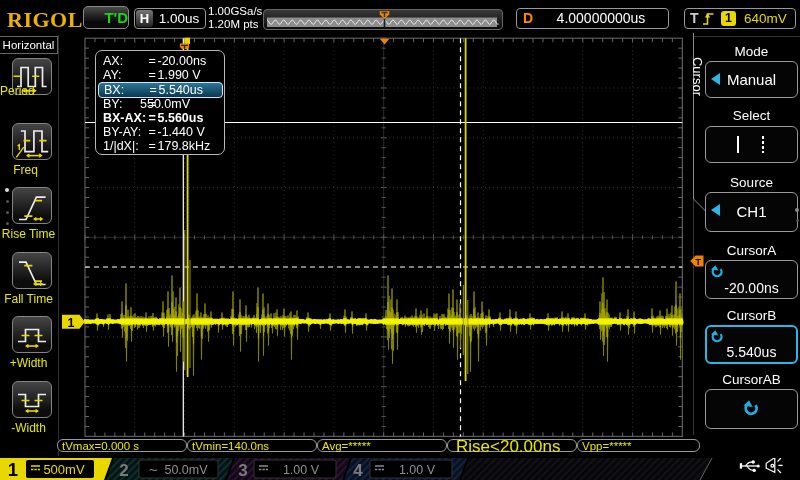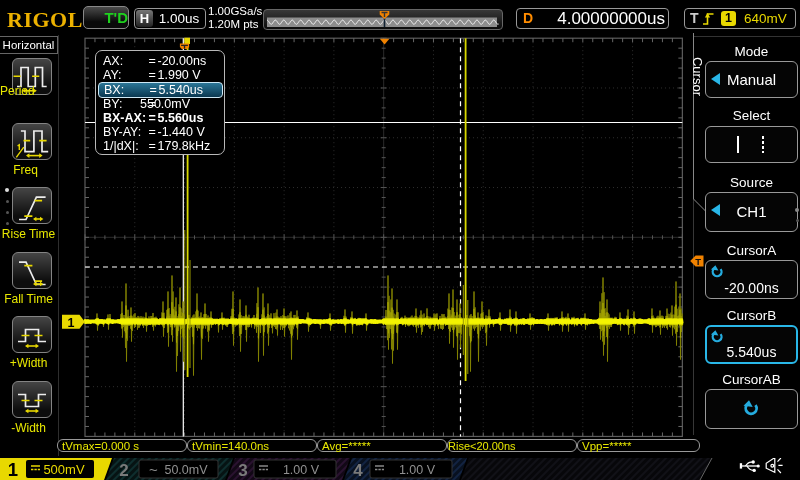--- a/index.html
+++ b/index.html
@@ -24,21 +24,21 @@
      <g transform="translate(3,12.2)">
             <polyline points="0.0,-2.1 0.3,-2.0 0.7,-1.8 1.0,-1.5 1.4,-1.1 1.8,-0.5 2.1,-0.0 2.5,0.5 2.8,1.0 3.2,1.5 3.5,1.8 3.9,2.0 4.2,2.1 4.5,2.0 4.9,1.8 5.2,1.5 5.6,1.1 5.9,0.5 6.3,0.0 6.6,-0.5 7.0,-1.0 7.3,-1.5 7.7,-1.8 8.0,-2.0 8.4,-2.1 8.7,-2.0 9.1,-1.8 9.4,-1.5 9.8,-1.1 10.1,-0.5 10.5,-0.0 10.8,0.5 11.2,1.0 11.5,1.5 11.9,1.8 12.2,2.0 12.6,2.1 12.9,2.0 13.3,1.8 13.6,1.5 14.0,1.1 14.3,0.5 14.7,0.0 15.0,-0.5 15.4,-1.0 15.7,-1.5 16.1,-1.8 16.4,-2.0 16.8,-2.1 17.1,-2.0 17.5,-1.8 17.8,-1.5 18.2,-1.1 18.6,-0.5 18.9,0.0 19.3,0.5 19.6,1.1 20.0,1.5 20.3,1.8 20.7,2.0 21.0,2.1 21.4,2.0 21.7,1.8 22.1,1.5 22.4,1.0 22.8,0.5 23.1,-0.0 23.5,-0.5 23.8,-1.1 24.2,-1.5 24.5,-1.8 24.9,-2.0 25.2,-2.1 25.6,-2.0 25.9,-1.8 26.3,-1.5 26.6,-1.0 27.0,-0.5 27.3,0.0 27.7,0.5 28.0,1.1 28.4,1.5 28.7,1.8 29.1,2.0 29.4,2.1 29.8,2.0 30.1,1.8 30.5,1.5 30.8,1.0 31.2,0.5 31.5,-0.0 31.9,-0.5 32.2,-1.1 32.6,-1.5 32.9,-1.8 33.3,-2.0 33.6,-2.1 34.0,-2.0 34.3,-1.8 34.7,-1.5 35.0,-1.0 35.4,-0.5 35.7,0.0 36.1,0.5 36.4,1.1 36.8,1.5 37.1,1.8 37.5,2.0 37.8,2.1 38.2,2.0 38.5,1.8 38.9,1.5 39.2,1.0 39.6,0.5 39.9,-0.0 40.3,-0.5 40.6,-1.1 41.0,-1.5 41.3,-1.8 41.7,-2.0 42.0,-2.1 42.4,-2.0 42.7,-1.8 43.1,-1.5 43.4,-1.0 43.8,-0.5 44.1,0.0 44.5,0.5 44.8,1.1 45.2,1.5 45.5,1.8 45.9,2.0 46.2,2.1 46.6,2.0 46.9,1.8 47.3,1.5 47.6,1.0 48.0,0.5 48.3,-0.0 48.7,-0.5 49.0,-1.1 49.4,-1.5 49.7,-1.8 50.1,-2.0 50.4,-2.1 50.8,-2.0 51.1,-1.8 51.5,-1.5 51.8,-1.0 52.2,-0.5 52.5,0.0 52.9,0.5 53.2,1.1 53.6,1.5 53.9,1.8 54.3,2.0 54.6,2.1 55.0,2.0 55.3,1.8 55.7,1.5 56.0,1.0 56.4,0.5 56.7,-0.0 57.1,-0.5 57.4,-1.1 57.8,-1.5 58.1,-1.8 58.5,-2.0 58.8,-2.1 59.2,-2.0 59.5,-1.8 59.9,-1.5 60.2,-1.0 60.6,-0.5 60.9,0.0 61.3,0.5 61.6,1.1 62.0,1.5 62.3,1.8 62.7,2.0 63.0,2.1 63.4,2.0 63.7,1.8 64.1,1.5 64.4,1.0 64.8,0.5 65.1,-0.0 65.5,-0.5 65.8,-1.1 66.2,-1.5 66.5,-1.8 66.9,-2.0 67.2,-2.1 67.6,-2.0 67.9,-1.8 68.3,-1.5 68.6,-1.0 69.0,-0.5 69.3,0.0 69.7,0.5 70.0,1.1 70.4,1.5 70.7,1.8 71.1,2.0 71.4,2.1 71.8,2.0 72.1,1.8 72.5,1.5 72.8,1.0 73.2,0.5 73.5,-0.0 73.9,-0.5 74.2,-1.1 74.6,-1.5 74.9,-1.8 75.2,-2.0 75.6,-2.1 75.9,-2.0 76.3,-1.8 76.6,-1.5 77.0,-1.1 77.3,-0.5 77.7,-0.0 78.0,0.5 78.4,1.0 78.7,1.5 79.1,1.8 79.4,2.0 79.8,2.1 80.1,2.0 80.5,1.8 80.8,1.5 81.2,1.1 81.5,0.5 81.9,0.0 82.2,-0.5 82.6,-1.0 82.9,-1.5 83.3,-1.8 83.6,-2.0 84.0,-2.1 84.3,-2.0 84.7,-1.8 85.0,-1.5 85.4,-1.1 85.7,-0.5 86.1,-0.0 86.4,0.5 86.8,1.0 87.1,1.5 87.5,1.8 87.8,2.0 88.2,2.1 88.5,2.0 88.9,1.8 89.2,1.5 89.6,1.1 89.9,0.5 90.3,0.0 90.6,-0.5 91.0,-1.0 91.3,-1.5 91.7,-1.8 92.0,-2.0 92.4,-2.1 92.7,-2.0 93.1,-1.8 93.4,-1.5 93.8,-1.1 94.1,-0.5 94.5,-0.0 94.8,0.5 95.2,1.0 95.5,1.5 95.9,1.8 96.2,2.0 96.6,2.1 96.9,2.0 97.3,1.8 97.6,1.5 98.0,1.1 98.3,0.5 98.7,0.0 99.0,-0.5 99.4,-1.0 99.7,-1.5 100.1,-1.8 100.4,-2.0 100.8,-2.1 101.1,-2.0 101.5,-1.8 101.8,-1.5 102.2,-1.1 102.5,-0.5 102.9,-0.0 103.2,0.5 103.6,1.0 103.9,1.5 104.3,1.8 104.6,2.0 105.0,2.1 105.3,2.0 105.7,1.8 106.0,1.5 106.4,1.1 106.7,0.5 107.1,0.0 107.4,-0.5 107.8,-1.0 108.1,-1.5 108.5,-1.8 108.8,-2.0 109.2,-2.1 109.5,-2.0 109.9,-1.8 110.2,-1.5 110.6,-1.1 110.9,-0.5 111.3,-0.0 111.6,0.5 112.0,1.0 112.3,1.5 112.7,1.8 113.0,2.0 113.4,2.1 113.7,2.0 114.1,1.8 114.4,1.5 114.8,1.1 115.1,0.5 115.5,0.0 115.8,-0.5 116.2,-1.0 116.5,-1.5 116.9,-1.8 117.2,-2.0 117.6,-2.1 117.9,-2.0 118.3,-1.8 118.6,-1.5 119.0,-1.1 119.3,-0.5 119.7,-0.0 120.0,0.5 120.4,1.0 120.7,1.5 121.1,1.8 121.4,2.0 121.8,2.1 122.1,2.0 122.5,1.8 122.8,1.5 123.2,1.1 123.5,0.5 123.9,0.0 124.2,-0.5 124.6,-1.0 124.9,-1.5 125.3,-1.8 125.6,-2.0 126.0,-2.1 126.3,-2.0 126.7,-1.8 127.0,-1.5 127.4,-1.1 127.7,-0.5 128.1,-0.0 128.4,0.5 128.8,1.0 129.1,1.5 129.5,1.8 129.8,2.0 130.2,2.1 130.5,2.0 130.9,1.8 131.2,1.5 131.6,1.1 131.9,0.5 132.3,0.0 132.6,-0.5 133.0,-1.0 133.3,-1.5 133.7,-1.8 134.0,-2.0 134.4,-2.1 134.7,-2.0 135.1,-1.8 135.4,-1.5 135.8,-1.1 136.1,-0.5 136.5,-0.0 136.8,0.5 137.2,1.0 137.5,1.5 137.9,1.8 138.2,2.0 138.6,2.1 138.9,2.0 139.3,1.8 139.6,1.5 140.0,1.1 140.3,0.5 140.7,0.0 141.0,-0.5 141.4,-1.0 141.7,-1.5 142.1,-1.8 142.4,-2.0 142.8,-2.1 143.1,-2.0 143.5,-1.8 143.8,-1.5 144.2,-1.1 144.5,-0.5 144.9,-0.0 145.2,0.5 145.6,1.0 145.9,1.5 146.3,1.8 146.6,2.0 147.0,2.1 147.3,2.0 147.7,1.8 148.0,1.5 148.4,1.1 148.7,0.5 149.1,0.0 149.4,-0.5 149.8,-1.0 150.1,-1.5 150.5,-1.8 150.8,-2.0 151.2,-2.1 151.5,-2.0 151.9,-1.8 152.2,-1.5 152.6,-1.1 152.9,-0.5 153.3,-0.0 153.6,0.5 154.0,1.0 154.3,1.5 154.7,1.8 155.0,2.0 155.4,2.1 155.7,2.0 156.1,1.8 156.4,1.5 156.8,1.1 157.1,0.5 157.5,0.0 157.8,-0.5 158.2,-1.0 158.5,-1.5 158.9,-1.8 159.2,-2.0 159.6,-2.1 159.9,-2.0 160.3,-1.8 160.6,-1.5 161.0,-1.1 161.3,-0.5 161.7,-0.0 162.0,0.5 162.4,1.0 162.7,1.5 163.1,1.8 163.4,2.0 163.8,2.1 164.1,2.0 164.5,1.8 164.8,1.5 165.2,1.1 165.5,0.5 165.9,0.0 166.2,-0.5 166.6,-1.0 166.9,-1.5 167.3,-1.8 167.6,-2.0 168.0,-2.1 168.3,-2.0 168.7,-1.8 169.0,-1.5 169.4,-1.1 169.7,-0.5 170.1,-0.0 170.4,0.5 170.8,1.0 171.1,1.5 171.5,1.8 171.8,2.0 172.2,2.1 172.5,2.0 172.9,1.8 173.2,1.5 173.6,1.1 173.9,0.5 174.3,0.0 174.6,-0.5 175.0,-1.0 175.3,-1.5 175.7,-1.8 176.0,-2.0 176.4,-2.1 176.7,-2.0 177.1,-1.8 177.4,-1.5 177.8,-1.1 178.1,-0.5 178.5,-0.0 178.8,0.5 179.2,1.0 179.5,1.5 179.9,1.8 180.2,2.0 180.6,2.1 180.9,2.0 181.3,1.8 181.6,1.5 182.0,1.1 182.3,0.5 182.7,0.0 183.0,-0.5 183.4,-1.0 183.7,-1.5 184.1,-1.8 184.4,-2.0 184.8,-2.1 185.1,-2.0 185.5,-1.8 185.8,-1.5 186.2,-1.1 186.5,-0.5 186.9,-0.0 187.2,0.5 187.6,1.0 187.9,1.5 188.3,1.8 188.6,2.0 189.0,2.1 189.3,2.0 189.7,1.8 190.0,1.5 190.4,1.1 190.7,0.5 191.1,0.0 191.4,-0.5 191.8,-1.0 192.1,-1.5 192.5,-1.8 192.8,-2.0 193.2,-2.1 193.5,-2.0 193.9,-1.8 194.2,-1.5 194.6,-1.1 194.9,-0.5 195.3,-0.0 195.6,0.5 196.0,1.0 196.3,1.5 196.7,1.8 197.0,2.0 197.4,2.1 197.7,2.0 198.1,1.8 198.4,1.5 198.8,1.1 199.1,0.5 199.5,0.0 199.8,-0.5 200.2,-1.0 200.5,-1.5 200.9,-1.8 201.2,-2.0 201.6,-2.1 201.9,-2.0 202.3,-1.8 202.6,-1.5 203.0,-1.1 203.3,-0.5 203.7,-0.0 204.0,0.5 204.4,1.0 204.7,1.5 205.1,1.8 205.4,2.0 205.8,2.1 206.1,2.0 206.5,1.8 206.8,1.5 207.2,1.1 207.5,0.5 207.9,0.0 208.2,-0.5 208.6,-1.0 208.9,-1.5 209.3,-1.8 209.6,-2.0 210.0,-2.1 210.3,-2.0 210.7,-1.8 211.0,-1.5 211.4,-1.1 211.7,-0.5 212.1,-0.0 212.4,0.5 212.8,1.0 213.1,1.5 213.5,1.8 213.8,2.0 214.2,2.1 214.5,2.0 214.9,1.8 215.2,1.5 215.6,1.1 215.9,0.5 216.3,0.0 216.6,-0.5 217.0,-1.0 217.3,-1.5 217.7,-1.8 218.0,-2.0 218.4,-2.1 218.7,-2.0 219.1,-1.8 219.4,-1.5 219.8,-1.1 220.1,-0.5 220.5,-0.0 220.8,0.5 221.2,1.0 221.5,1.5 221.9,1.8 222.2,2.0 222.6,2.1 222.9,2.0 223.3,1.8 223.6,1.5 224.0,1.1 224.3,0.5 224.7,0.0 225.0,-0.5 225.4,-1.0 225.7,-1.5 226.1,-1.8 226.4,-2.0 226.8,-2.1 227.1,-2.0 227.5,-1.8 227.8,-1.5 228.2,-1.1 228.5,-0.5 228.9,-0.0 229.2,0.5 229.6,1.0 229.9,1.5 230.3,1.8 230.6,2.0 231.0,2.1 231.3,2.0 231.7,1.8" fill="none" stroke="#fff" stroke-width="0.9"></polyline>
           </g>
      <line x1="120.5" y1="7.5" x2="120.5" y2="17" stroke="#123" stroke-width="1.6"></line>
      <path d="M115.7 1 h9.6 v3.6 l-4.8 4.4 l-4.8 -4.4 z" fill="#f08200"></path>
      <path d="M117.5 2.5 h6 M120.5 2.5 v4.5" stroke="#333" stroke-width="1.4" fill="none"></path>
    </svg>
  </div>
  <div style="position:absolute;left:516px;top:8px;width:151px;height:19px;border:1px solid #999;border-radius:4px;background:#000">
    <span style="position:absolute;left:6px;top:1px;color:#ff8c00;font-weight:bold;font-size:14px">D</span>
-   <div style="position:absolute;left:20px;top:0;width:128px;text-align:right;line-height:19px;color:#fff;font-size:17px">4.00000000us</div>
+   <div style="position:absolute;left:20px;top:0;width:128px;text-align:center;line-height:19px;color:#fff;font-size:14px">4.00000000us</div>
  </div>
  <div style="position:absolute;left:684px;top:8px;width:110px;height:19px;border:1px solid #999;border-radius:4px;background:#000">
    <span style="position:absolute;left:5px;top:1px;color:#ccc;font-weight:bold;font-size:14px">T</span>
    <svg width="16" height="17" viewBox="0 0 16 17" style="position:absolute;left:17px;top:1px">
      <path d="M1 14 h4.5 v-10 h6" fill="none" stroke="#e8d800" stroke-width="1.6"></path>
      <path d="M5.5 3 l-2.6 4.5 h5.2 z" fill="#e8d800"></path>
    </svg>
    <div style="position:absolute;left:36px;top:1.5px;width:15px;height:15px;background:#e8d800;border-radius:3px;color:#000;font-weight:bold;font-size:12.5px;text-align:center;line-height:15px">1</div>
    <span style="position:absolute;left:59px;top:0;line-height:19px;color:#e8d800;font-size:13.5px">640mV</span>
  </div>
@@ -248,21 +248,21 @@
    <div style="position:absolute;left:36px;top:10px"><svg width="18" height="16" viewBox="0 0 14 13">
             <path d="M10.6 4.1 A4.4 4.4 0 1 1 4.1 3.6" fill="none" stroke="#25acdf" stroke-width="2.3"></path>
             <path d="M5.4 0.2 L0.9 4.6 L8.4 5.6 z" fill="#25acdf"></path>
           </svg></div>
       </div>
 </div>
 
 <div style="position:absolute;left:57px;top:439px;width:130px;height:13px;border:1px solid #999;border-radius:6px;background:#000;color:#e8e800;font-size:11.5px;line-height:13px;padding-left:4px;box-sizing:border-box;white-space:nowrap">tVmax=0.000 s</div>
     <div style="position:absolute;left:187px;top:439px;width:130px;height:13px;border:1px solid #999;border-radius:6px;background:#000;color:#e8e800;font-size:11.5px;line-height:13px;padding-left:4px;box-sizing:border-box;white-space:nowrap">tVmin=140.0ns</div>
     <div style="position:absolute;left:317px;top:439px;width:130px;height:13px;border:1px solid #999;border-radius:6px;background:#000;color:#e8e800;font-size:11.5px;line-height:13px;padding-left:4px;box-sizing:border-box;white-space:nowrap">Avg=*****</div>
-    <div style="position:absolute;left:447px;top:439px;width:130px;height:13px;border:1px solid #999;border-radius:6px;background:#000;color:#e8e800;font-size:11px;line-height:13px;padding-left:0;box-sizing:border-box;white-space:nowrap">Rise&lt;20.00ns</div>
+    <div style="position:absolute;left:447px;top:439px;width:130px;height:13px;border:1px solid #999;border-radius:6px;background:#000;color:#e8e800;font-size:17px;line-height:13px;padding-left:8px;box-sizing:border-box;white-space:nowrap">Rise&lt;20.00ns</div>
     <div style="position:absolute;left:577px;top:439px;width:123px;height:13px;border:1px solid #999;border-radius:6px;background:#000;color:#e8e800;font-size:11.5px;line-height:13px;padding-left:4px;box-sizing:border-box;white-space:nowrap">Vpp=*****</div>
 
 <svg width="800" height="22" viewBox="0 0 800 22" style="position:absolute;left:0;top:458px">
 <defs>
 <pattern id="h2" width="5" height="5" patternUnits="userSpaceOnUse" patternTransform="rotate(45)">
           <rect width="5" height="5" fill="#061313"></rect>
           <rect width="2" height="5" fill="#0e2e2e"></rect>
         </pattern>
 <pattern id="h3" width="5" height="5" patternUnits="userSpaceOnUse" patternTransform="rotate(45)">
           <rect width="5" height="5" fill="#120816"></rect>

